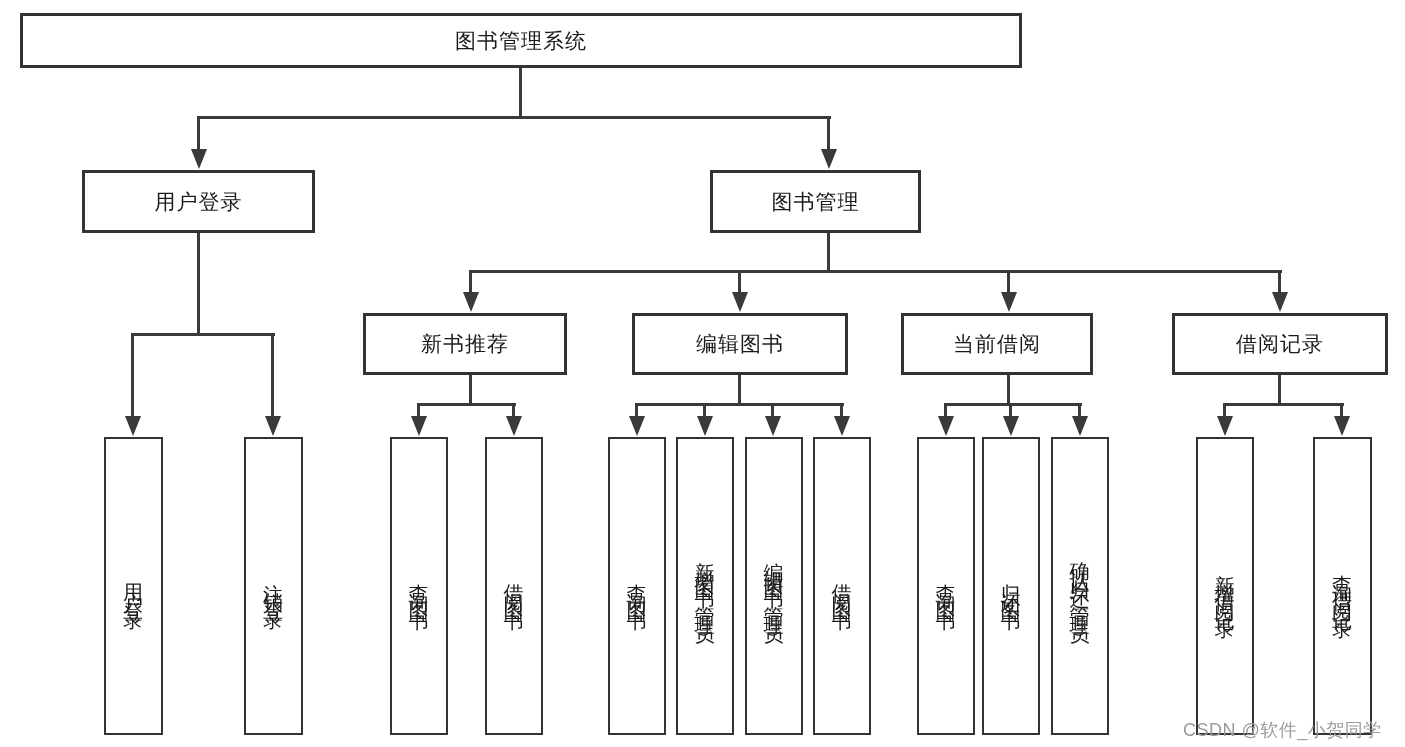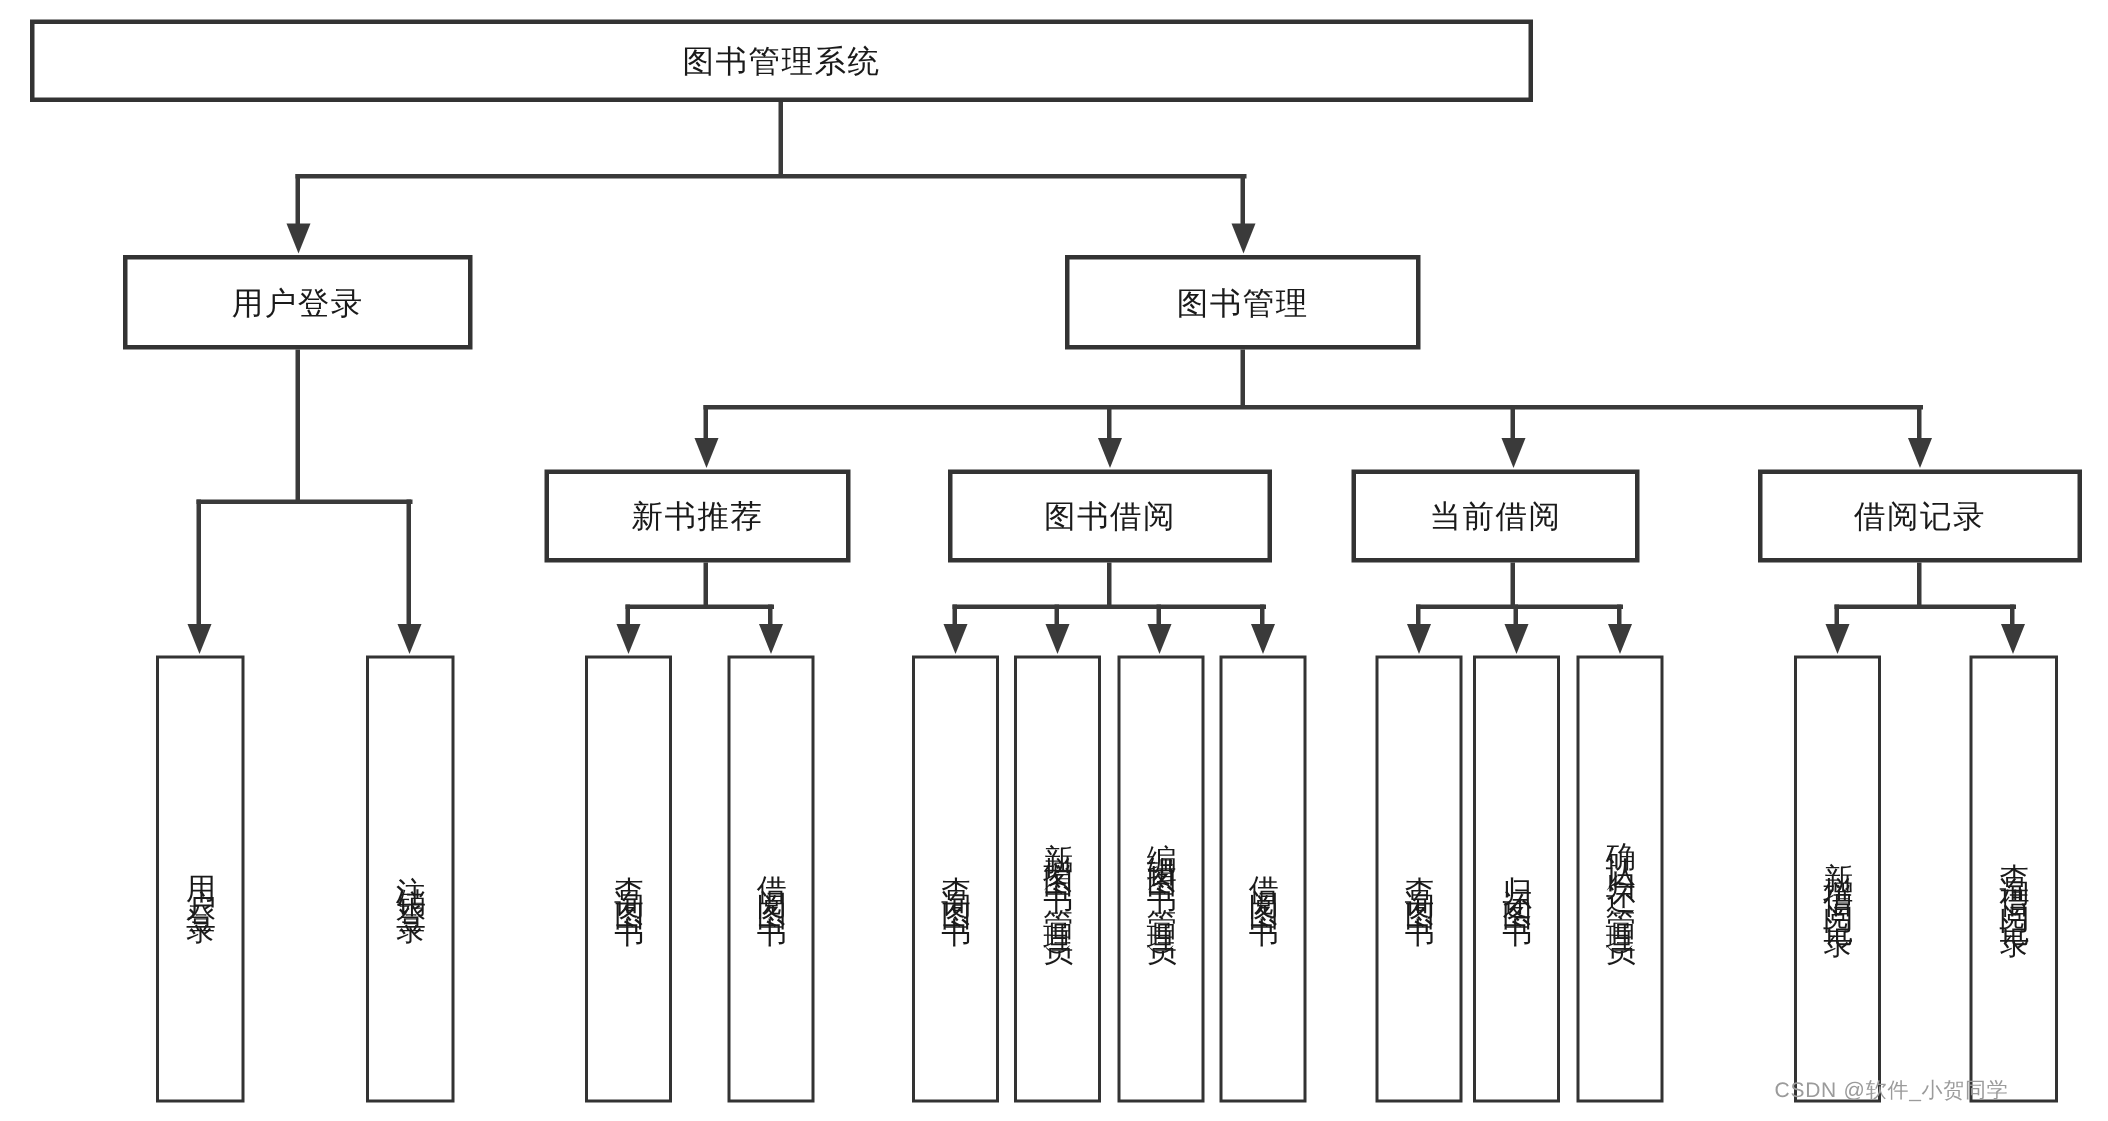--- a/index.html
+++ b/index.html
@@ -58,21 +58,21 @@
     width: 0;
     height: 0;
     border-left: 8px solid transparent;
     border-right: 8px solid transparent;
     border-top: 20px solid #3a3a3a;
   }
   .watermark {
     position: absolute;
     left: 1183px;
     top: 718px;
-    font-size: 14px;
+    font-size: 18px;
     color: #9b9b9b;
     white-space: nowrap;
     letter-spacing: 0.5px;
   }
 </style>
 </head>
 <body>
 
 <div id="canvas">
 
@@ -83,40 +83,40 @@
   <div class="ln" style="left:519px;top:68px;width:3px;height:48px"></div>
   <div class="ln" style="left:197px;top:116px;width:634px;height:3px"></div>
   <div class="ln" style="left:197px;top:116px;width:3px;height:36px"></div>
   <div class="ln" style="left:827px;top:116px;width:3px;height:36px"></div>
   <div class="ah" style="left:191px;top:149px"></div>
   <div class="ah" style="left:821px;top:149px"></div>
 
   <div class="hnode" style="left:82px;top:170px;width:233px;height:63px">
     <span>用户登录</span>
   </div>
-  <div class="hnode" style="left:710px;top:170px;width:237px;height:63px">
+  <div class="hnode" style="left:710px;top:170px;width:211px;height:63px">
     <span>图书管理</span>
   </div>
 
   <div class="ln" style="left:827px;top:233px;width:3px;height:39px"></div>
   <div class="ln" style="left:469px;top:270px;width:813px;height:3px"></div>
   <div class="ln" style="left:469px;top:270px;width:3px;height:25px"></div>
   <div class="ln" style="left:738px;top:270px;width:3px;height:25px"></div>
   <div class="ln" style="left:1007px;top:270px;width:3px;height:25px"></div>
   <div class="ln" style="left:1278px;top:270px;width:3px;height:25px"></div>
   <div class="ah" style="left:463px;top:292px"></div>
   <div class="ah" style="left:732px;top:292px"></div>
   <div class="ah" style="left:1001px;top:292px"></div>
   <div class="ah" style="left:1272px;top:292px"></div>
 
   <div class="hnode" style="left:363px;top:313px;width:204px;height:62px">
     <span>新书推荐</span>
   </div>
   <div class="hnode" style="left:632px;top:313px;width:216px;height:62px">
-    <span>图书借阅</span>
+    <span>编辑图书</span>
   </div>
   <div class="hnode" style="left:901px;top:313px;width:192px;height:62px">
     <span>当前借阅</span>
   </div>
   <div class="hnode" style="left:1172px;top:313px;width:216px;height:62px">
     <span>借阅记录</span>
   </div>
 
   <div class="ln" style="left:197px;top:233px;width:3px;height:102px"></div>
   <div class="ln" style="left:131px;top:333px;width:144px;height:3px"></div>

